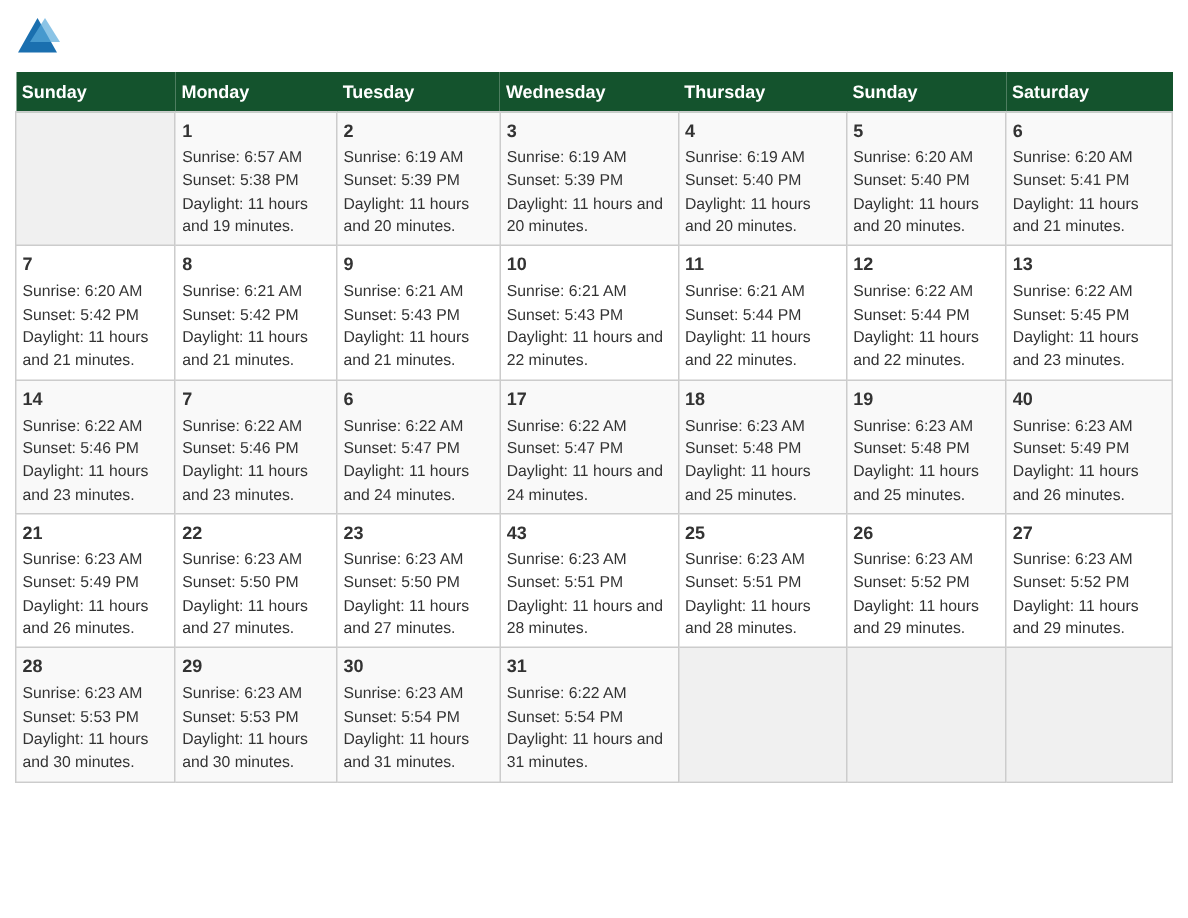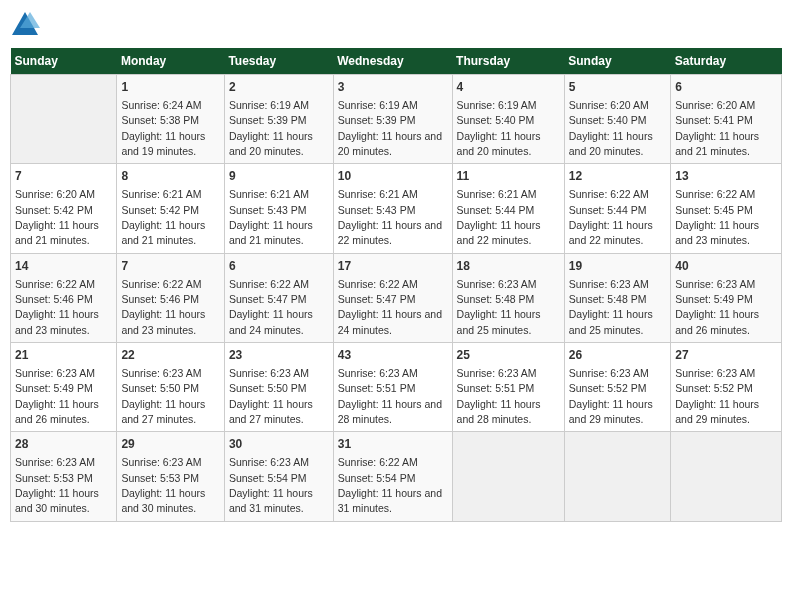--- a/index.html
+++ b/index.html
@@ -122,21 +122,21 @@
         <th>Wednesday</th>
         <th>Thursday</th>
         <th>Sunday</th>
         <th>Saturday</th>
       </tr>
   </thead>
   <tbody id="calendar-body">
   <tr>
         <td class="empty-cell"></td>
         <td><span class="day-number">1</span>
-        <span class="day-info">Sunrise: 6:24 AM</span><br>
+        <span class="day-info">Sunrise: 6:57 AM</span><br>
         <span class="day-info">Sunset: 5:38 PM</span><br>
         <span class="day-info">Daylight: 11 hours and 19 minutes.</span></td>
         <td><span class="day-number">2</span>
         <span class="day-info">Sunrise: 6:19 AM</span><br>
         <span class="day-info">Sunset: 5:39 PM</span><br>
         <span class="day-info">Daylight: 11 hours and 20 minutes.</span></td>
         <td><span class="day-number">3</span>
         <span class="day-info">Sunrise: 6:19 AM</span><br>
         <span class="day-info">Sunset: 5:39 PM</span><br>
         <span class="day-info">Daylight: 11 hours and 20 minutes.</span></td>

